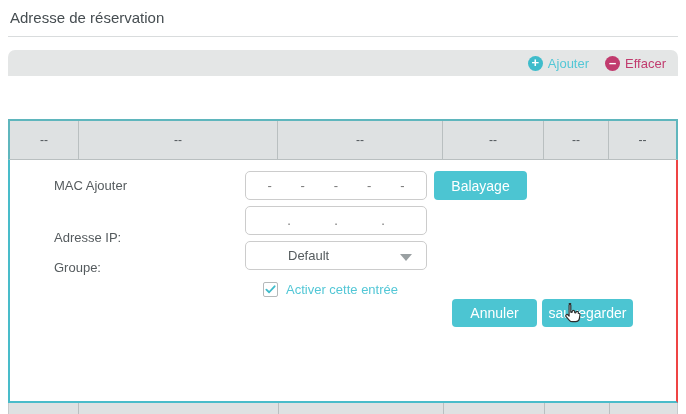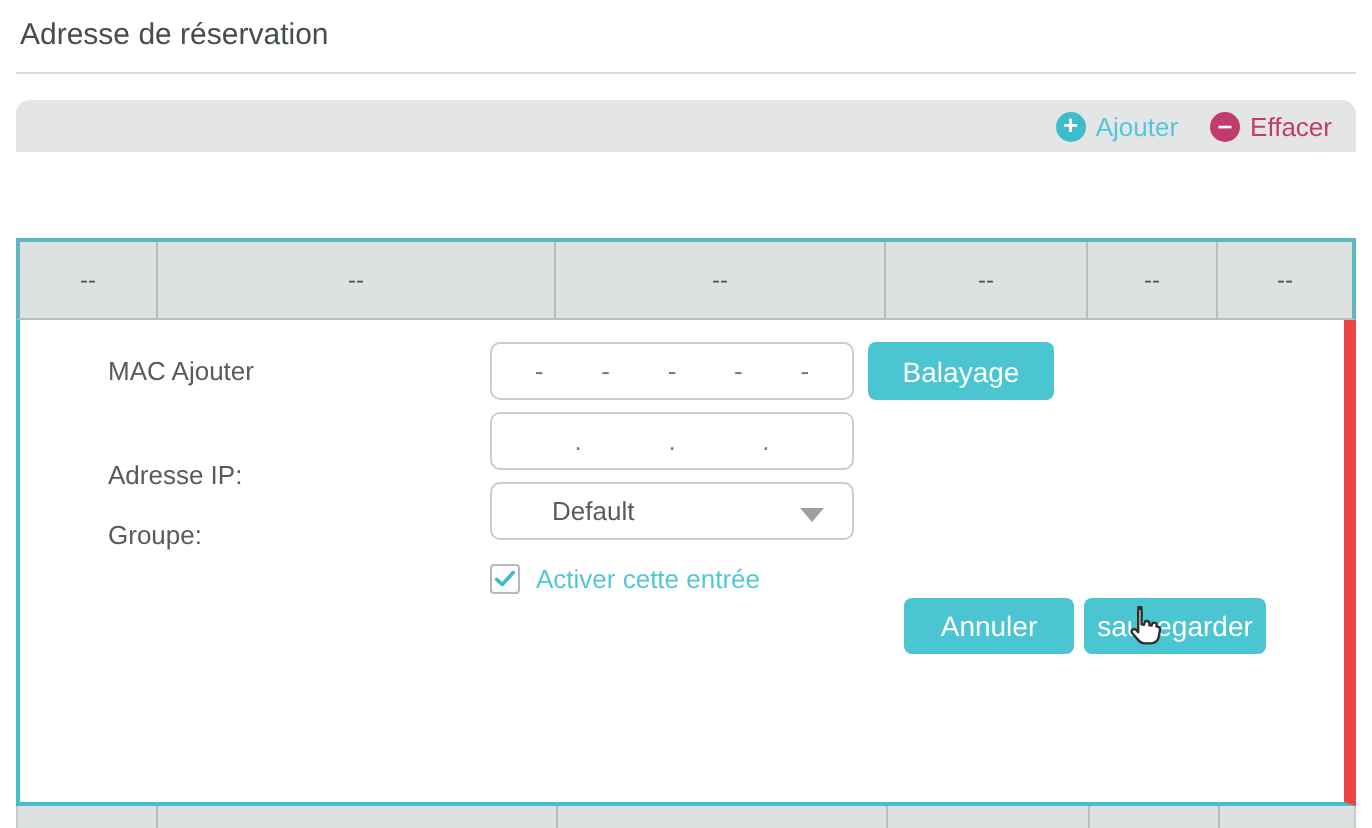--- a/index.html
+++ b/index.html
@@ -40,37 +40,37 @@
     display:flex; background:#dee1e2; border-top:2px solid #5fb6bd;
     border-left:2px solid #5fb6bd; border-right:2px solid #5fb6bd;
     border-bottom:1px solid #b9bfc0; }
   .trow .cell { display:flex; align-items:center; justify-content:center;
     font-size:12px; color:#4f565a; border-left:1px solid #b9bfc0; height:100%; }
   .trow .cell:first-child { border-left:none; }
   .trow .c0 { width:68px; } .trow .c1 { width:199px; }
 
   
   .panel { position:absolute; left:8px; top:160px; width:670px; height:243px;
-    background:#fff; border-left:2px solid #49bcca; border-right:6px solid #ef4444;
+    background:#fff; border-left:2px solid #49bcca; border-right:2px solid #ef4444;
     border-bottom:2px solid #49bcca; }
   .form-label { position:absolute; left:44px; font-size:13px; color:#555b5e; }
   .tbox { position:absolute; left:235px; width:182px; height:29px;
     border:1px solid #ccc; border-radius:5px; background:#fff;
     font-size:13px; color:#777; text-align:center; white-space:pre;
     font-family:"Liberation Sans", sans-serif; outline:none; }
   .btn { border:none; border-radius:4px; background:#4cc5d2; color:#fff;
     font-size:14px; cursor:pointer; font-family:"Liberation Sans", sans-serif; }
   .btn-scan { position:absolute; left:424px; top:11px; width:93px; height:29px; }
   .select { position:absolute; left:235px; top:81px; width:182px; height:29px;
     border:1px solid #ccc; border-radius:5px; background:#fff; cursor:pointer;
-    display:flex; align-items:center; font-size:13px; color:#555b5e; padding-left:30px; }
+    display:flex; align-items:center; font-size:13px; color:#555b5e; padding-left:42px; }
   .select .arrow { position:absolute; right:14px; top:12px; width:0; height:0;
     border-left:6px solid transparent; border-right:6px solid transparent;
     border-top:7px solid #9aa0a2; }
-  .enable-row { position:absolute; left:235px; top:122px; display:flex; align-items:center; gap:8px; cursor:pointer; }
+  .enable-row { position:absolute; left:253px; top:122px; display:flex; align-items:center; gap:8px; cursor:pointer; }
   .enable-row .checkbox { border-color:#b5b9ba; }
   .enable-label { font-size:13px; color:#53c7d6; }
   .btn-cancel { position:absolute; left:442px; top:139px; width:85px; height:28px; }
   .btn-save  { position:absolute; left:532px; top:139px; width:91px; height:28px; }
 
   
   .partial-row { position:absolute; left:8px; top:403px; width:670px; height:11px;
     display:flex; background:#dee1e2; border-left:1px solid #c6cacb; border-right:1px solid #c6cacb; }
   .partial-row .cell { border-left:1px solid #b9bfc0; height:100%; }
   .partial-row .cell:first-child { border-left:none; }

